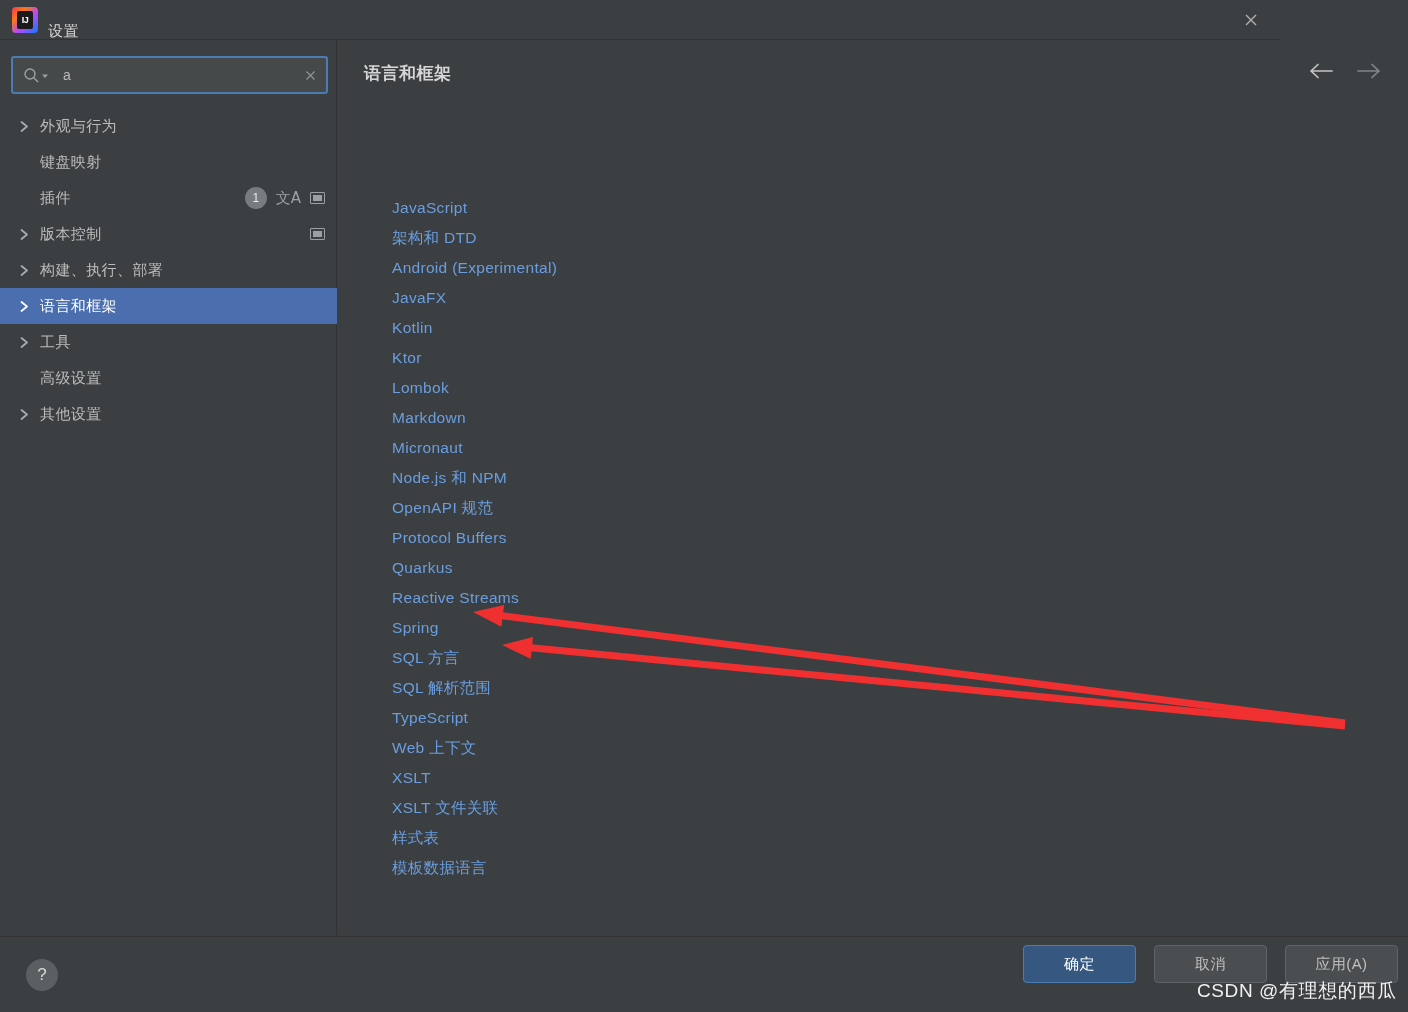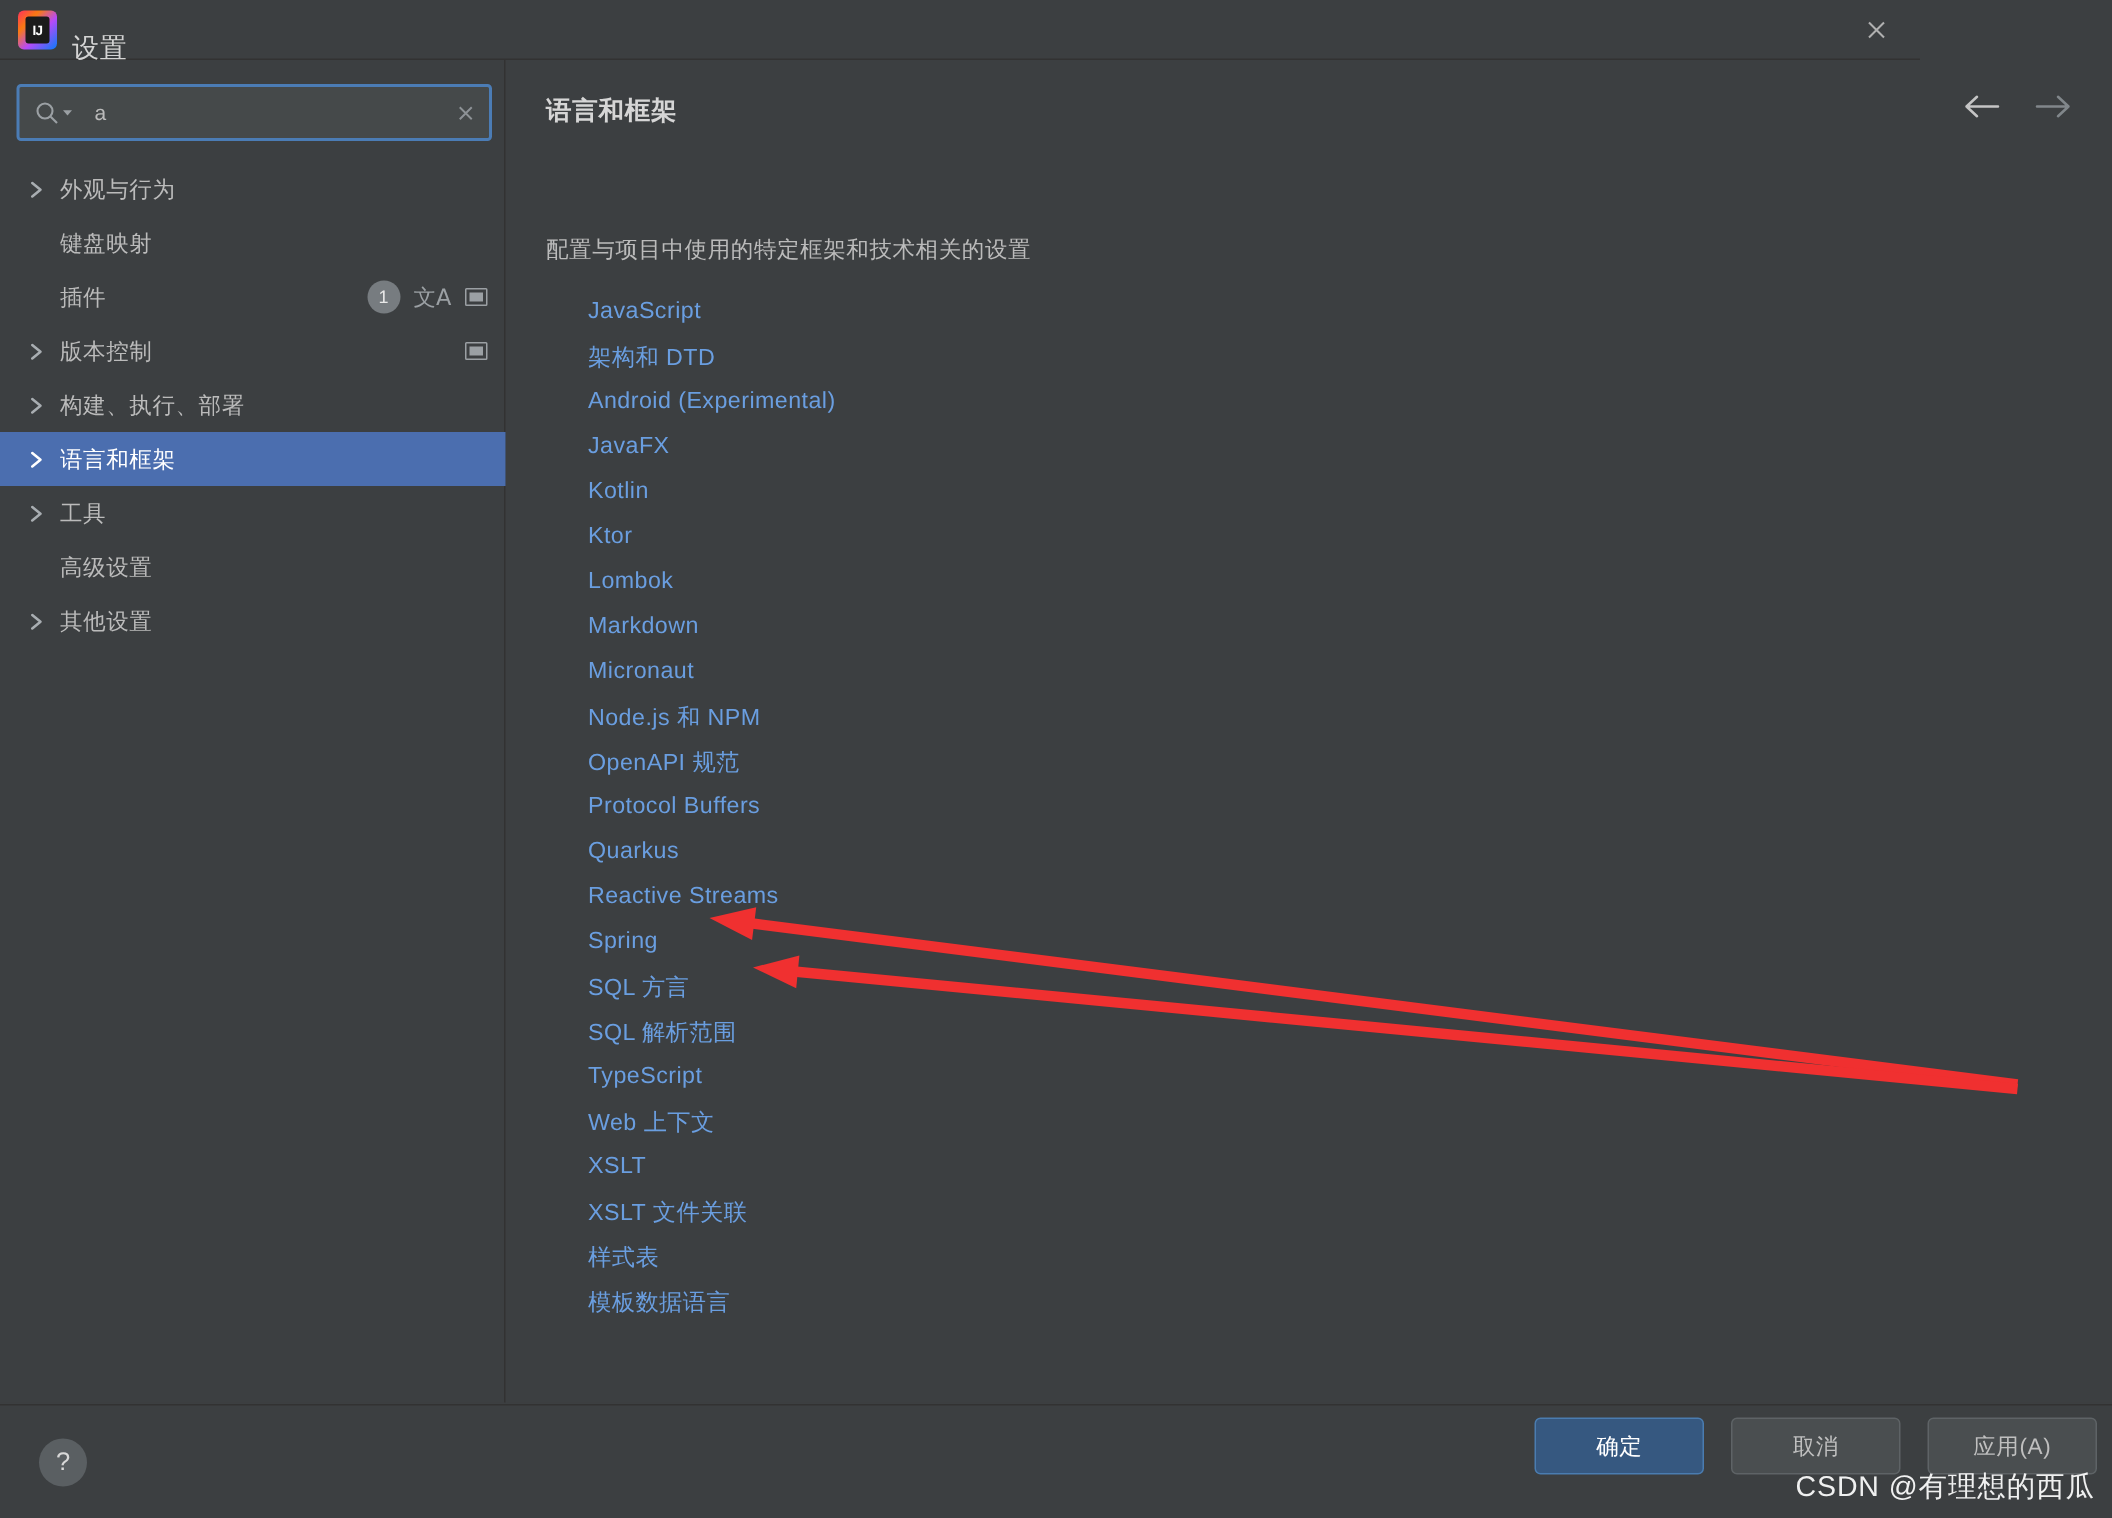--- a/index.html
+++ b/index.html
@@ -57,21 +57,21 @@
     width: 26px; height: 26px;
     display: flex; align-items: center; justify-content: center;
     color: #ffffff;
     font-size: 9px;
     font-weight: bold;
     letter-spacing: -0.5px;
     font-family: "Liberation Sans", sans-serif;
   }
   #window-title {
     color: #d4d4d4;
-    font-size: 18px;
+    font-size: 15px;
     letter-spacing: 0.5px;
     margin-top: 24px;
   }
   #close-btn {
     position: absolute;
     right: 0; top: 0;
     width: 58px; height: 40px;
     display: flex; align-items: center; justify-content: center;
     cursor: pointer;
   }
@@ -434,21 +434,20 @@
           <path d="M24 9 L3 9 M10 2.5 L3 9 L10 15.5" stroke="#c5c5c5" stroke-width="1.7" fill="none" stroke-linecap="round" stroke-linejoin="round"></path>
         </svg>
       </div>
       <div class="nav-arrow">
         <svg width="26" height="18" viewBox="0 0 26 18">
           <path d="M2 9 L23 9 M16 2.5 L23 9 L16 15.5" stroke="#81878b" stroke-width="1.7" fill="none" stroke-linecap="round" stroke-linejoin="round"></path>
         </svg>
       </div>
     </div>
 
-    <div id="main-desc">配置与项目中使用的特定框架和技术相关的设置</div>
 
     <div id="link-list">
         <div class="link-item">JavaScript</div>
         <div class="link-item">架构和 DTD</div>
         <div class="link-item">Android (Experimental)</div>
         <div class="link-item">JavaFX</div>
         <div class="link-item">Kotlin</div>
         <div class="link-item">Ktor</div>
         <div class="link-item">Lombok</div>
         <div class="link-item">Markdown</div>

